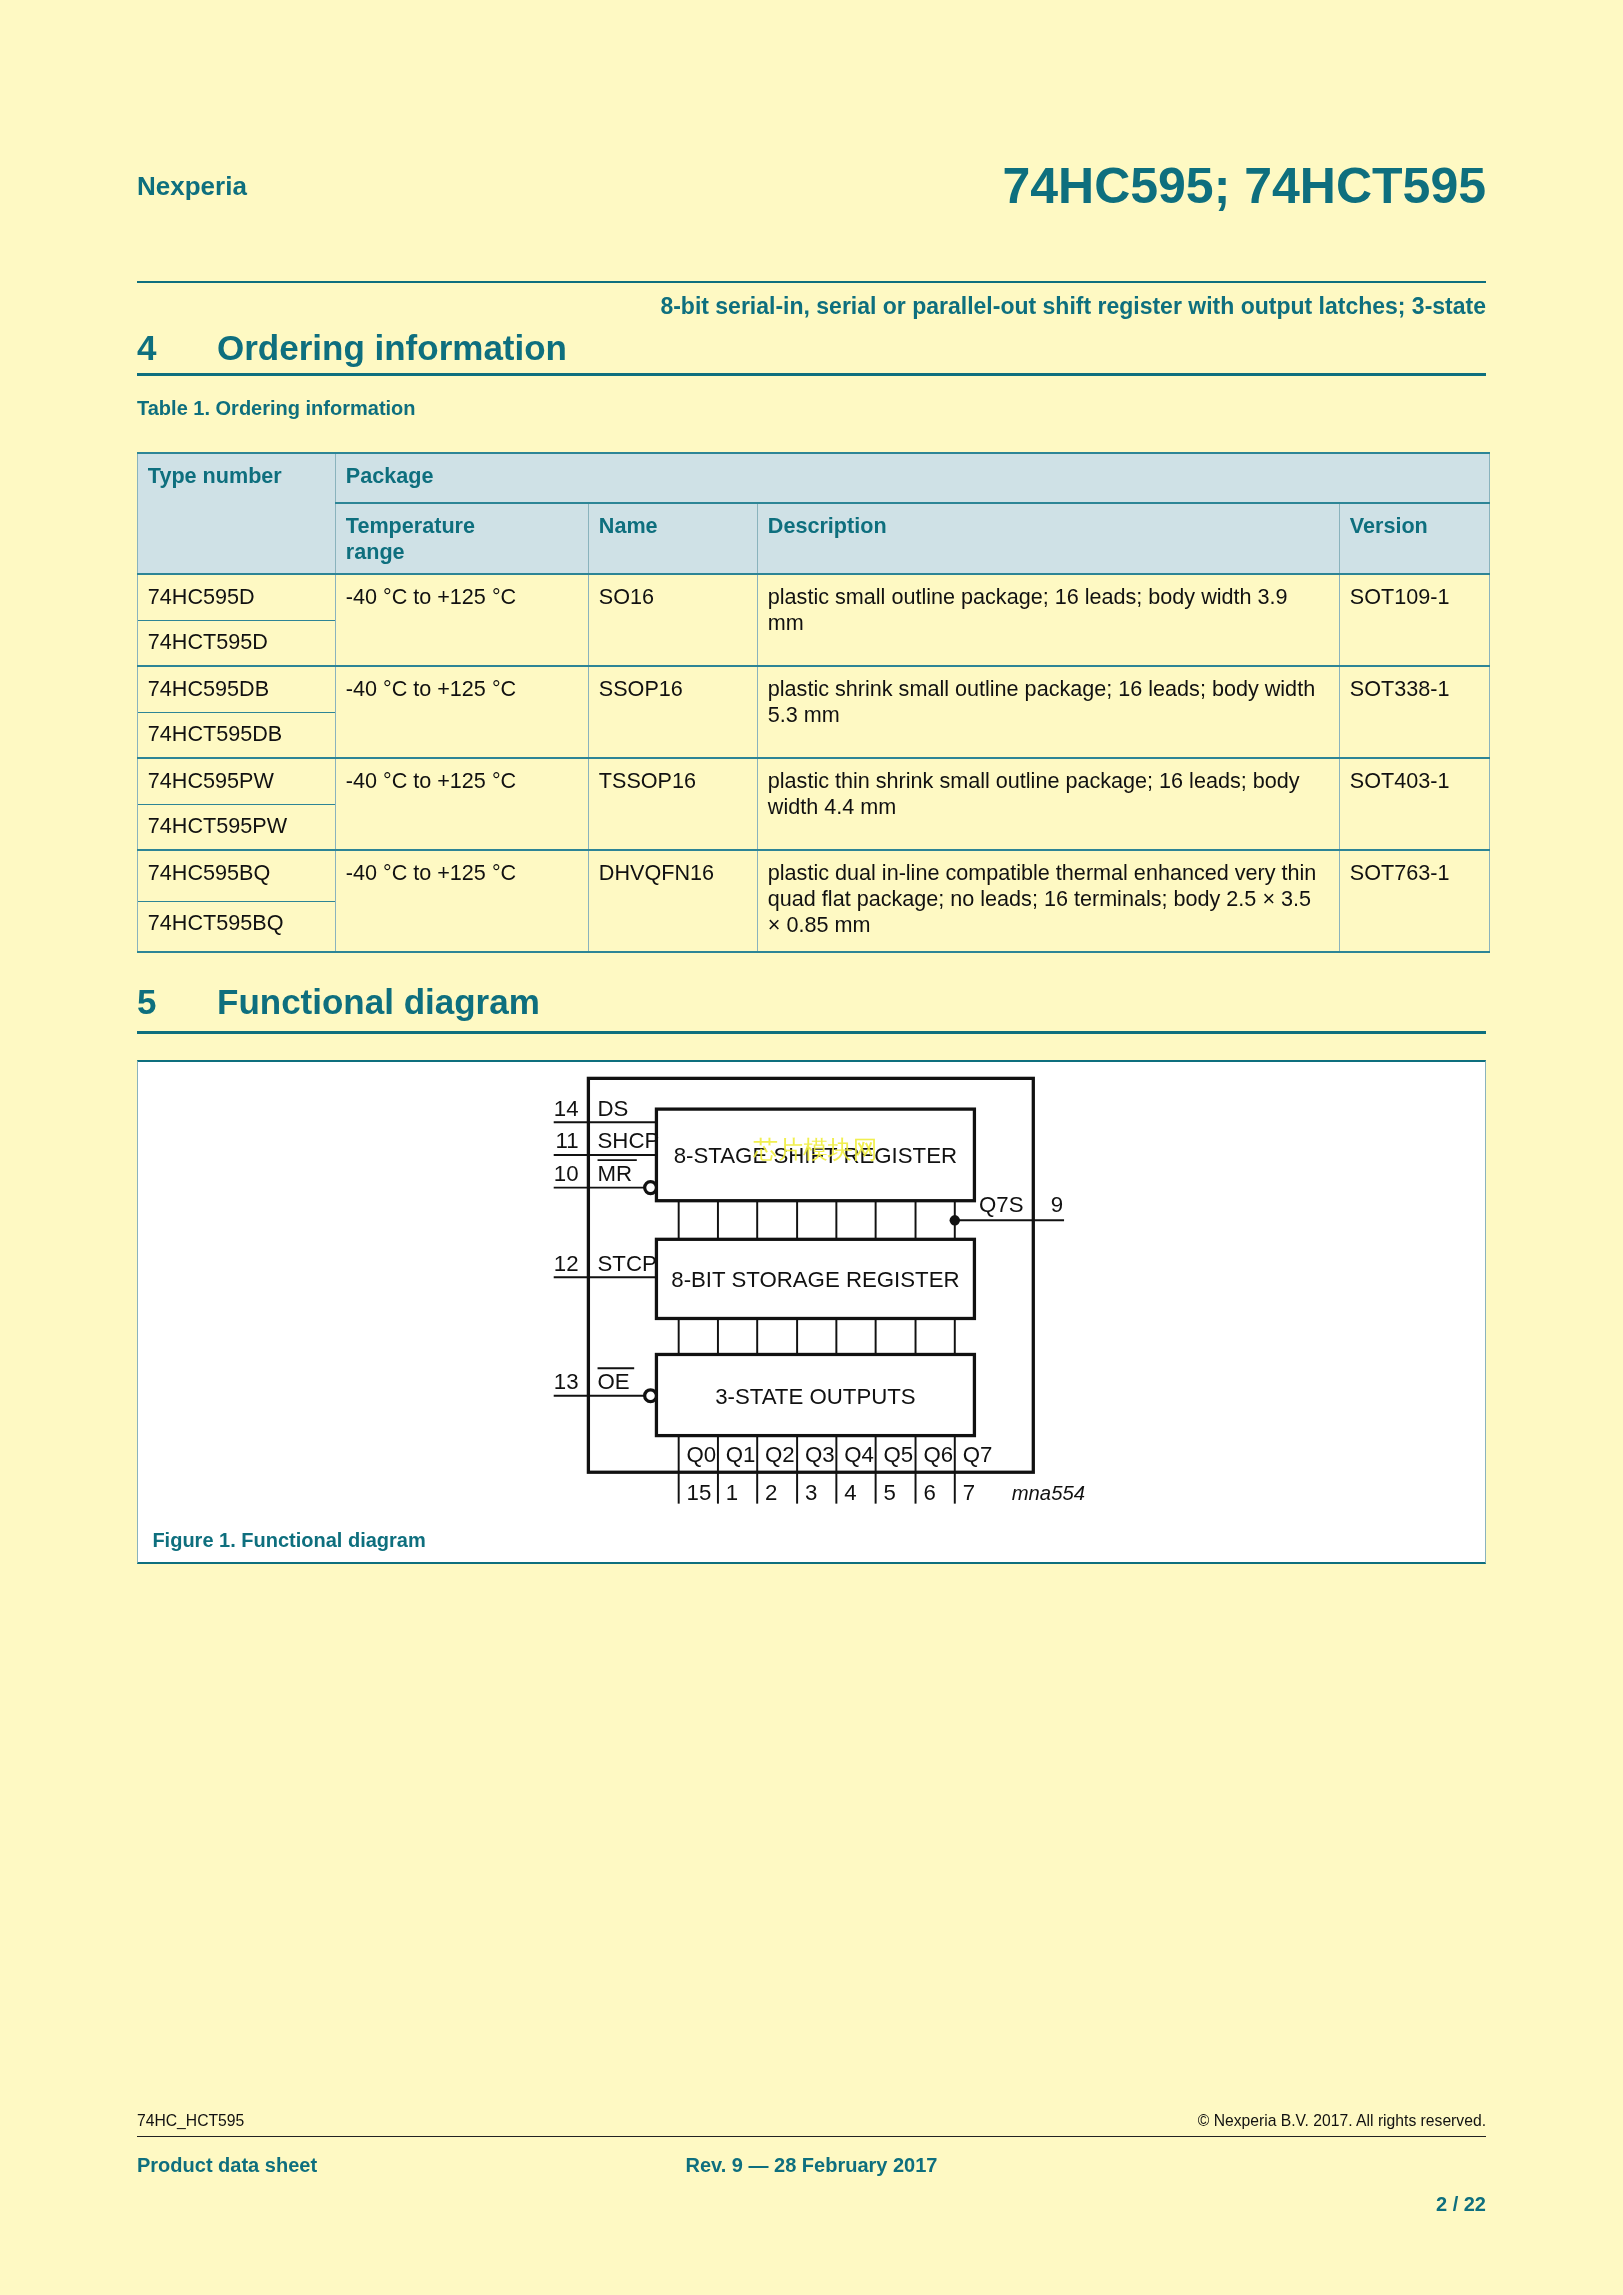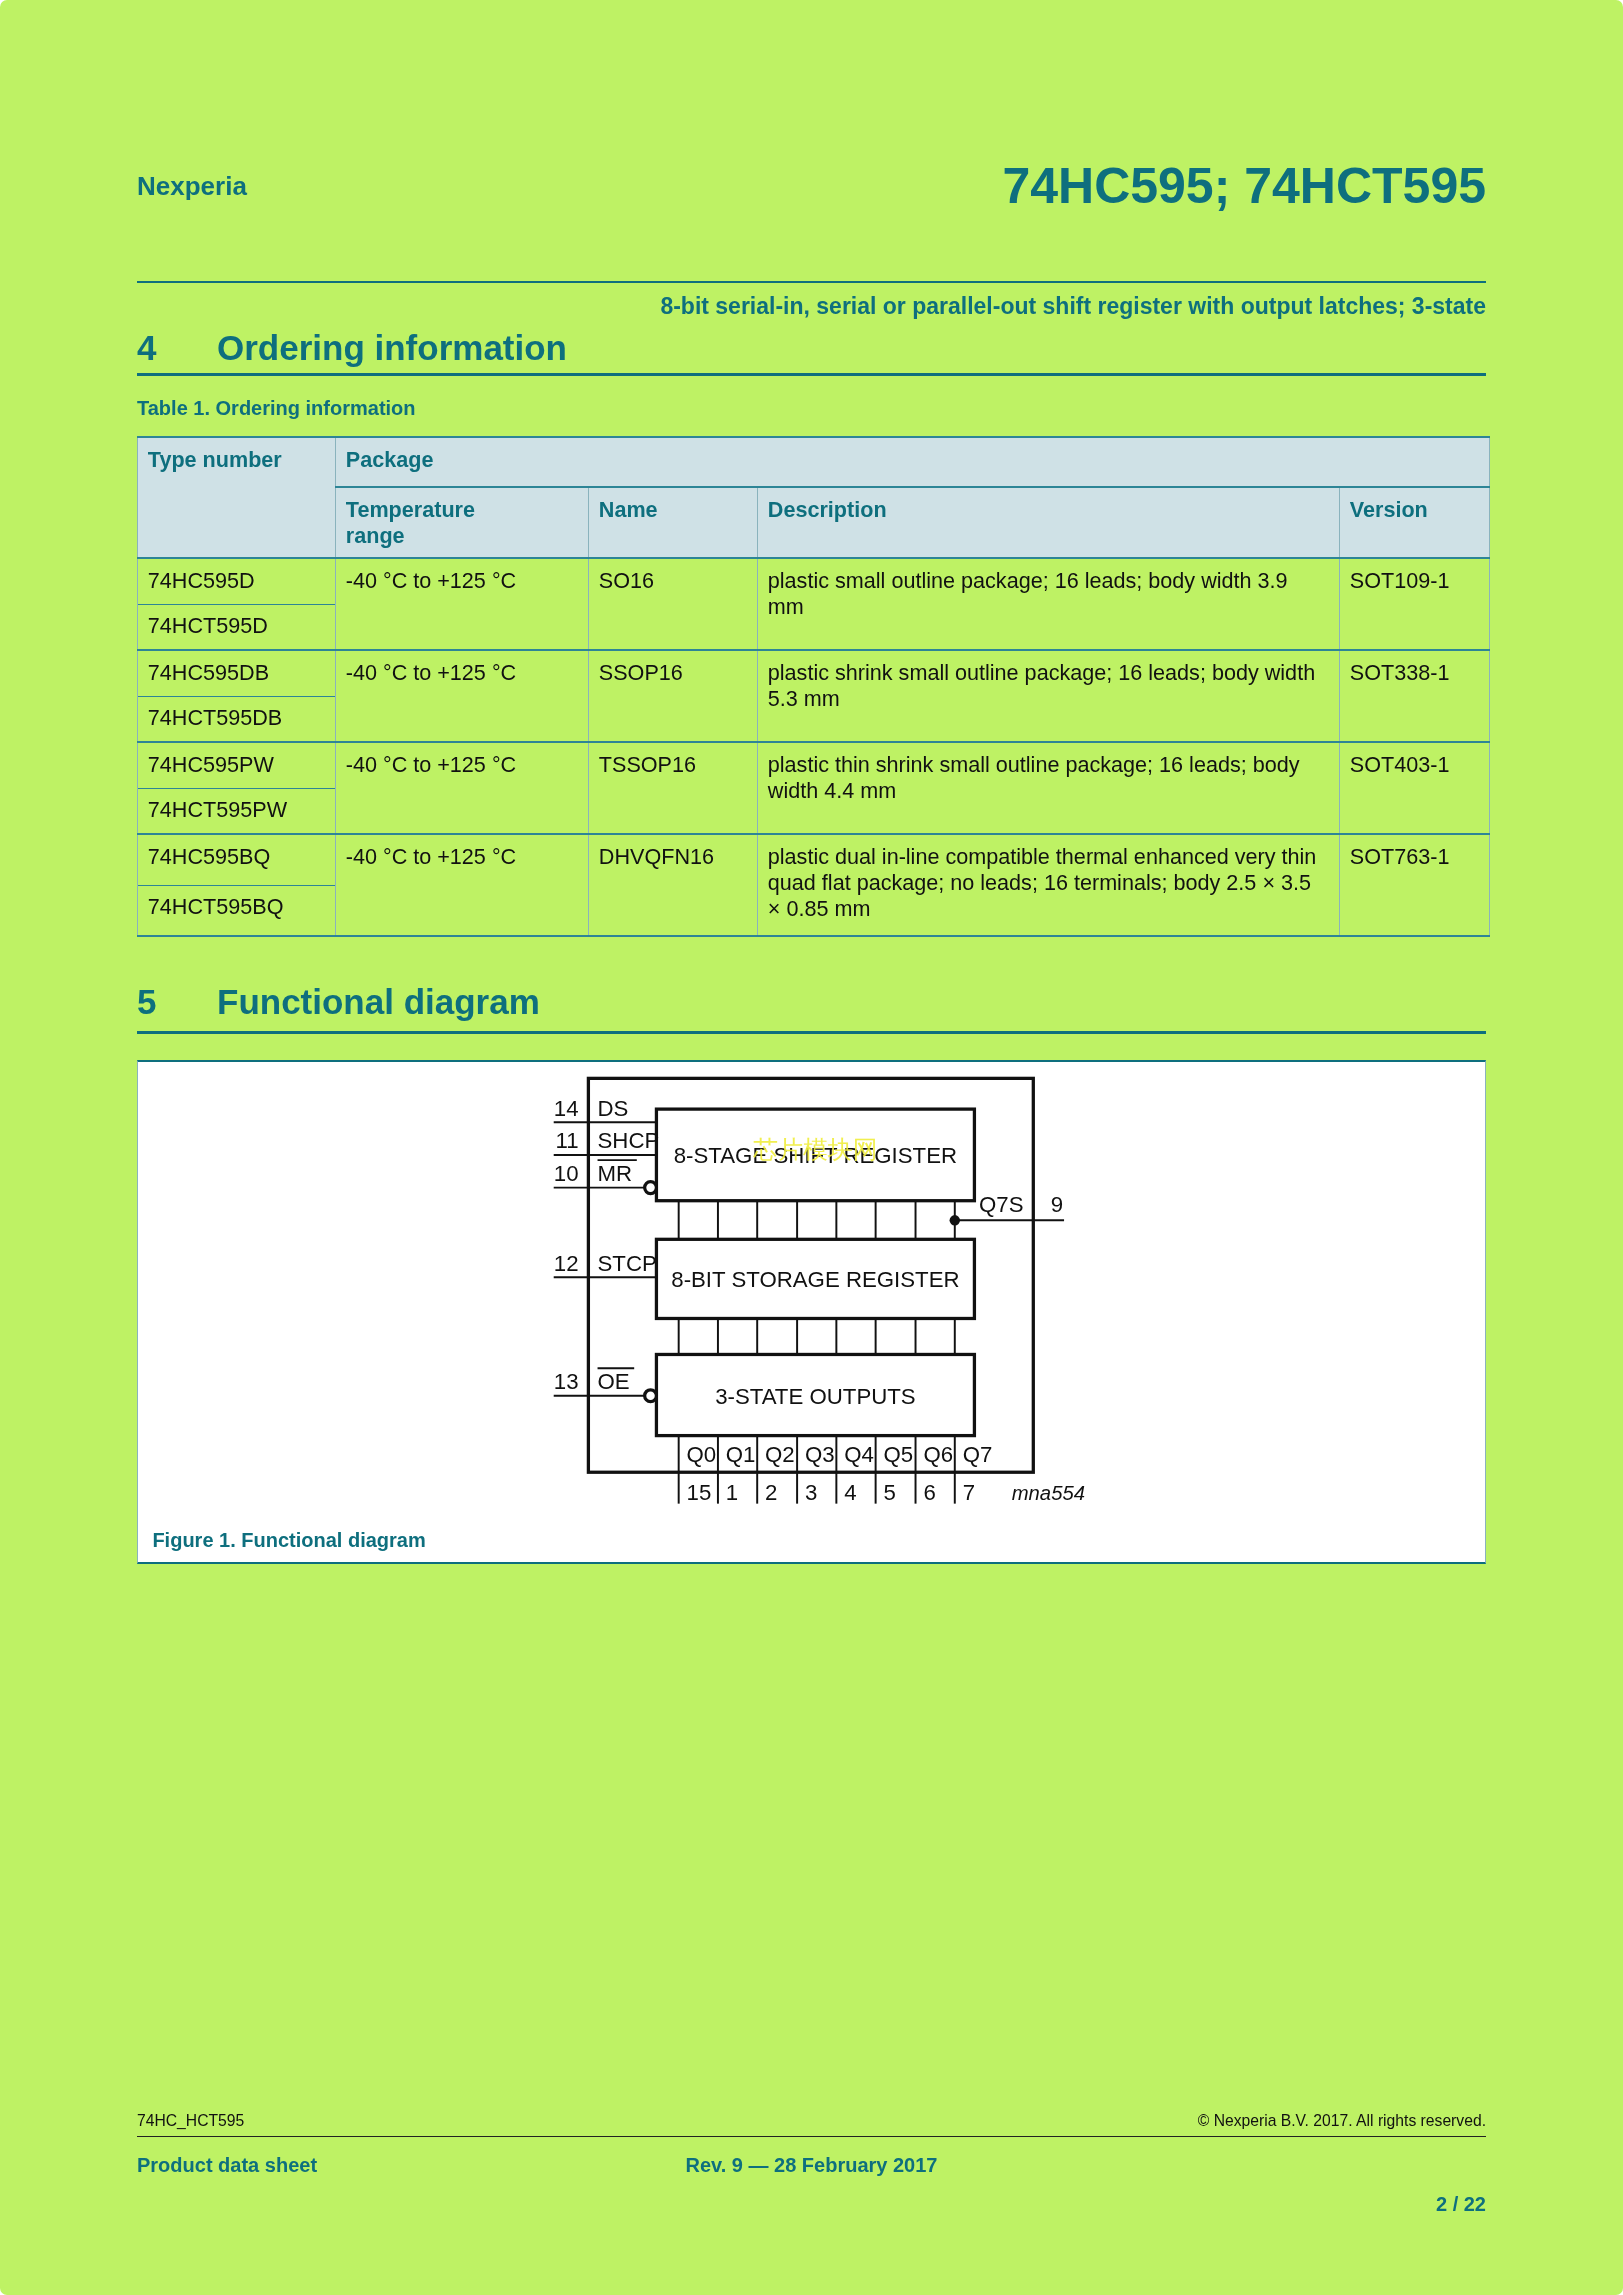--- a/index.html
+++ b/index.html
@@ -4,37 +4,37 @@
 <style>
   :root{
     --teal:#0e6f7e;
     --line-strong:#2d8596;
     --line-light:#8ab3bd;
     --hdr-bg:#cfe1e6;
     --ink:#111;
   }
   *{margin:0;padding:0;box-sizing:border-box;}
   body{background:#ffffff;font-family:"Liberation Sans", sans-serif;color:var(--ink);}
-  .page{position:relative;width:1623px;height:2295px;background:#bef264;overflow:hidden;border-radius:7px;}
+  .page{position:relative;width:1623px;height:2295px;background:#fef9c3;overflow:hidden;}
 
   
   .brand{position:absolute;left:137px;top:171px;font-size:26px;font-weight:bold;color:var(--teal);}
   .doc-title{position:absolute;right:137px;top:157px;font-size:50px;font-weight:bold;color:var(--teal);white-space:nowrap;}
   .head-rule{position:absolute;left:137px;width:1349px;top:281px;height:2px;background:var(--teal);}
   .subtitle{position:absolute;right:137px;top:293px;font-size:23px;font-weight:bold;color:var(--teal);white-space:nowrap;}
 
   
   .sec-num{position:absolute;left:137px;font-size:35px;font-weight:bold;color:var(--teal);}
   .sec-title{position:absolute;left:211px;font-size:35px;font-weight:bold;color:var(--teal);white-space:nowrap;margin-left:6px;}
   .sec-rule{position:absolute;left:137px;width:1349px;height:2.6px;background:var(--teal);}
 
   .table-caption{position:absolute;left:137px;top:397px;font-size:20px;font-weight:bold;color:var(--teal);}
 
   
-  .order-table{position:absolute;left:137px;top:436px;width:1352px;border-collapse:collapse;table-layout:fixed;
+  .order-table{position:absolute;left:137px;top:452px;width:1352px;border-collapse:collapse;table-layout:fixed;
     border-left:1.3px solid var(--line-light);border-right:1.3px solid var(--line-light);
     border-top:2px solid var(--line-strong);border-bottom:2.6px solid var(--line-strong);}
   .order-table th,.order-table td{border-left:1.3px solid var(--line-light);border-right:1.3px solid var(--line-light);
     vertical-align:top;text-align:left;font-size:21.6px;padding:8.5px 9.8px;}
   .order-table thead th{background:var(--hdr-bg);color:var(--teal);font-weight:bold;}
   .order-table th.pkg{border-bottom:2px solid var(--line-strong);height:50px;}
   .order-table tr.hdr2 th{height:70px;}
   .hdr-wrap{display:inline-block;max-width:157px;}
   .order-table tbody tr.g-first td{border-top:2px solid var(--line-strong);}
   .order-table td.type-b{border-top:1.3px solid var(--line-strong);}

